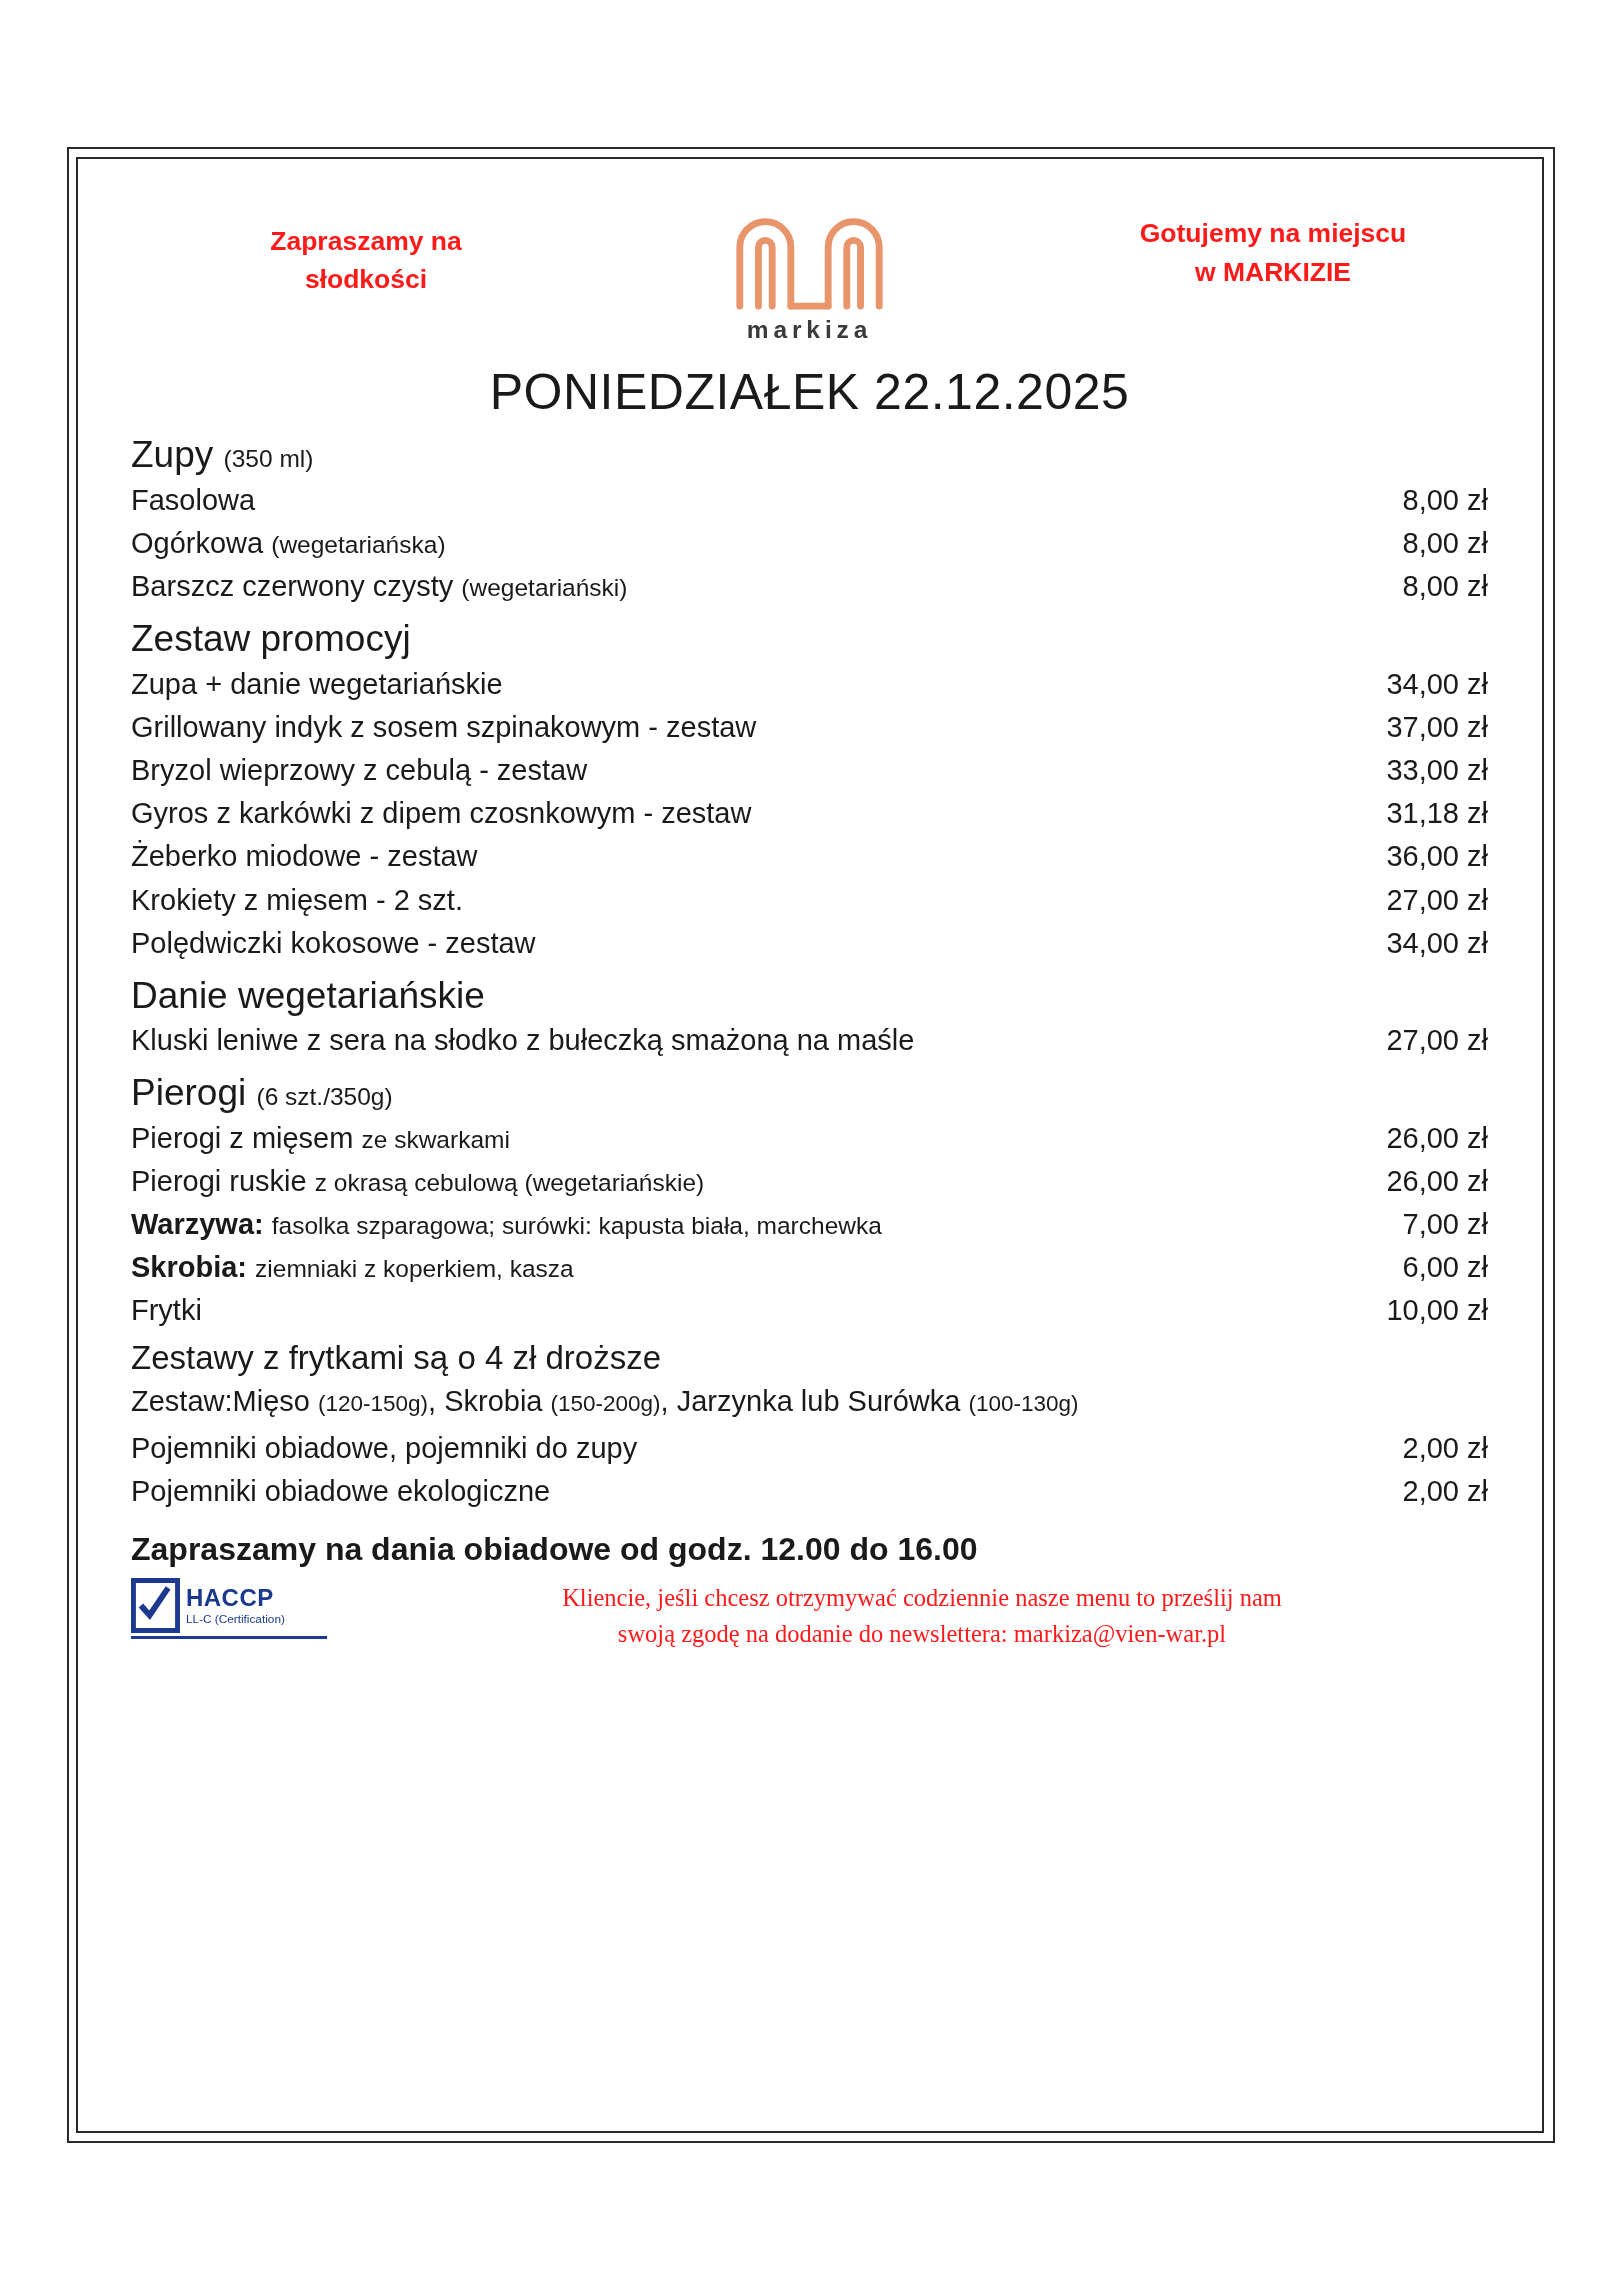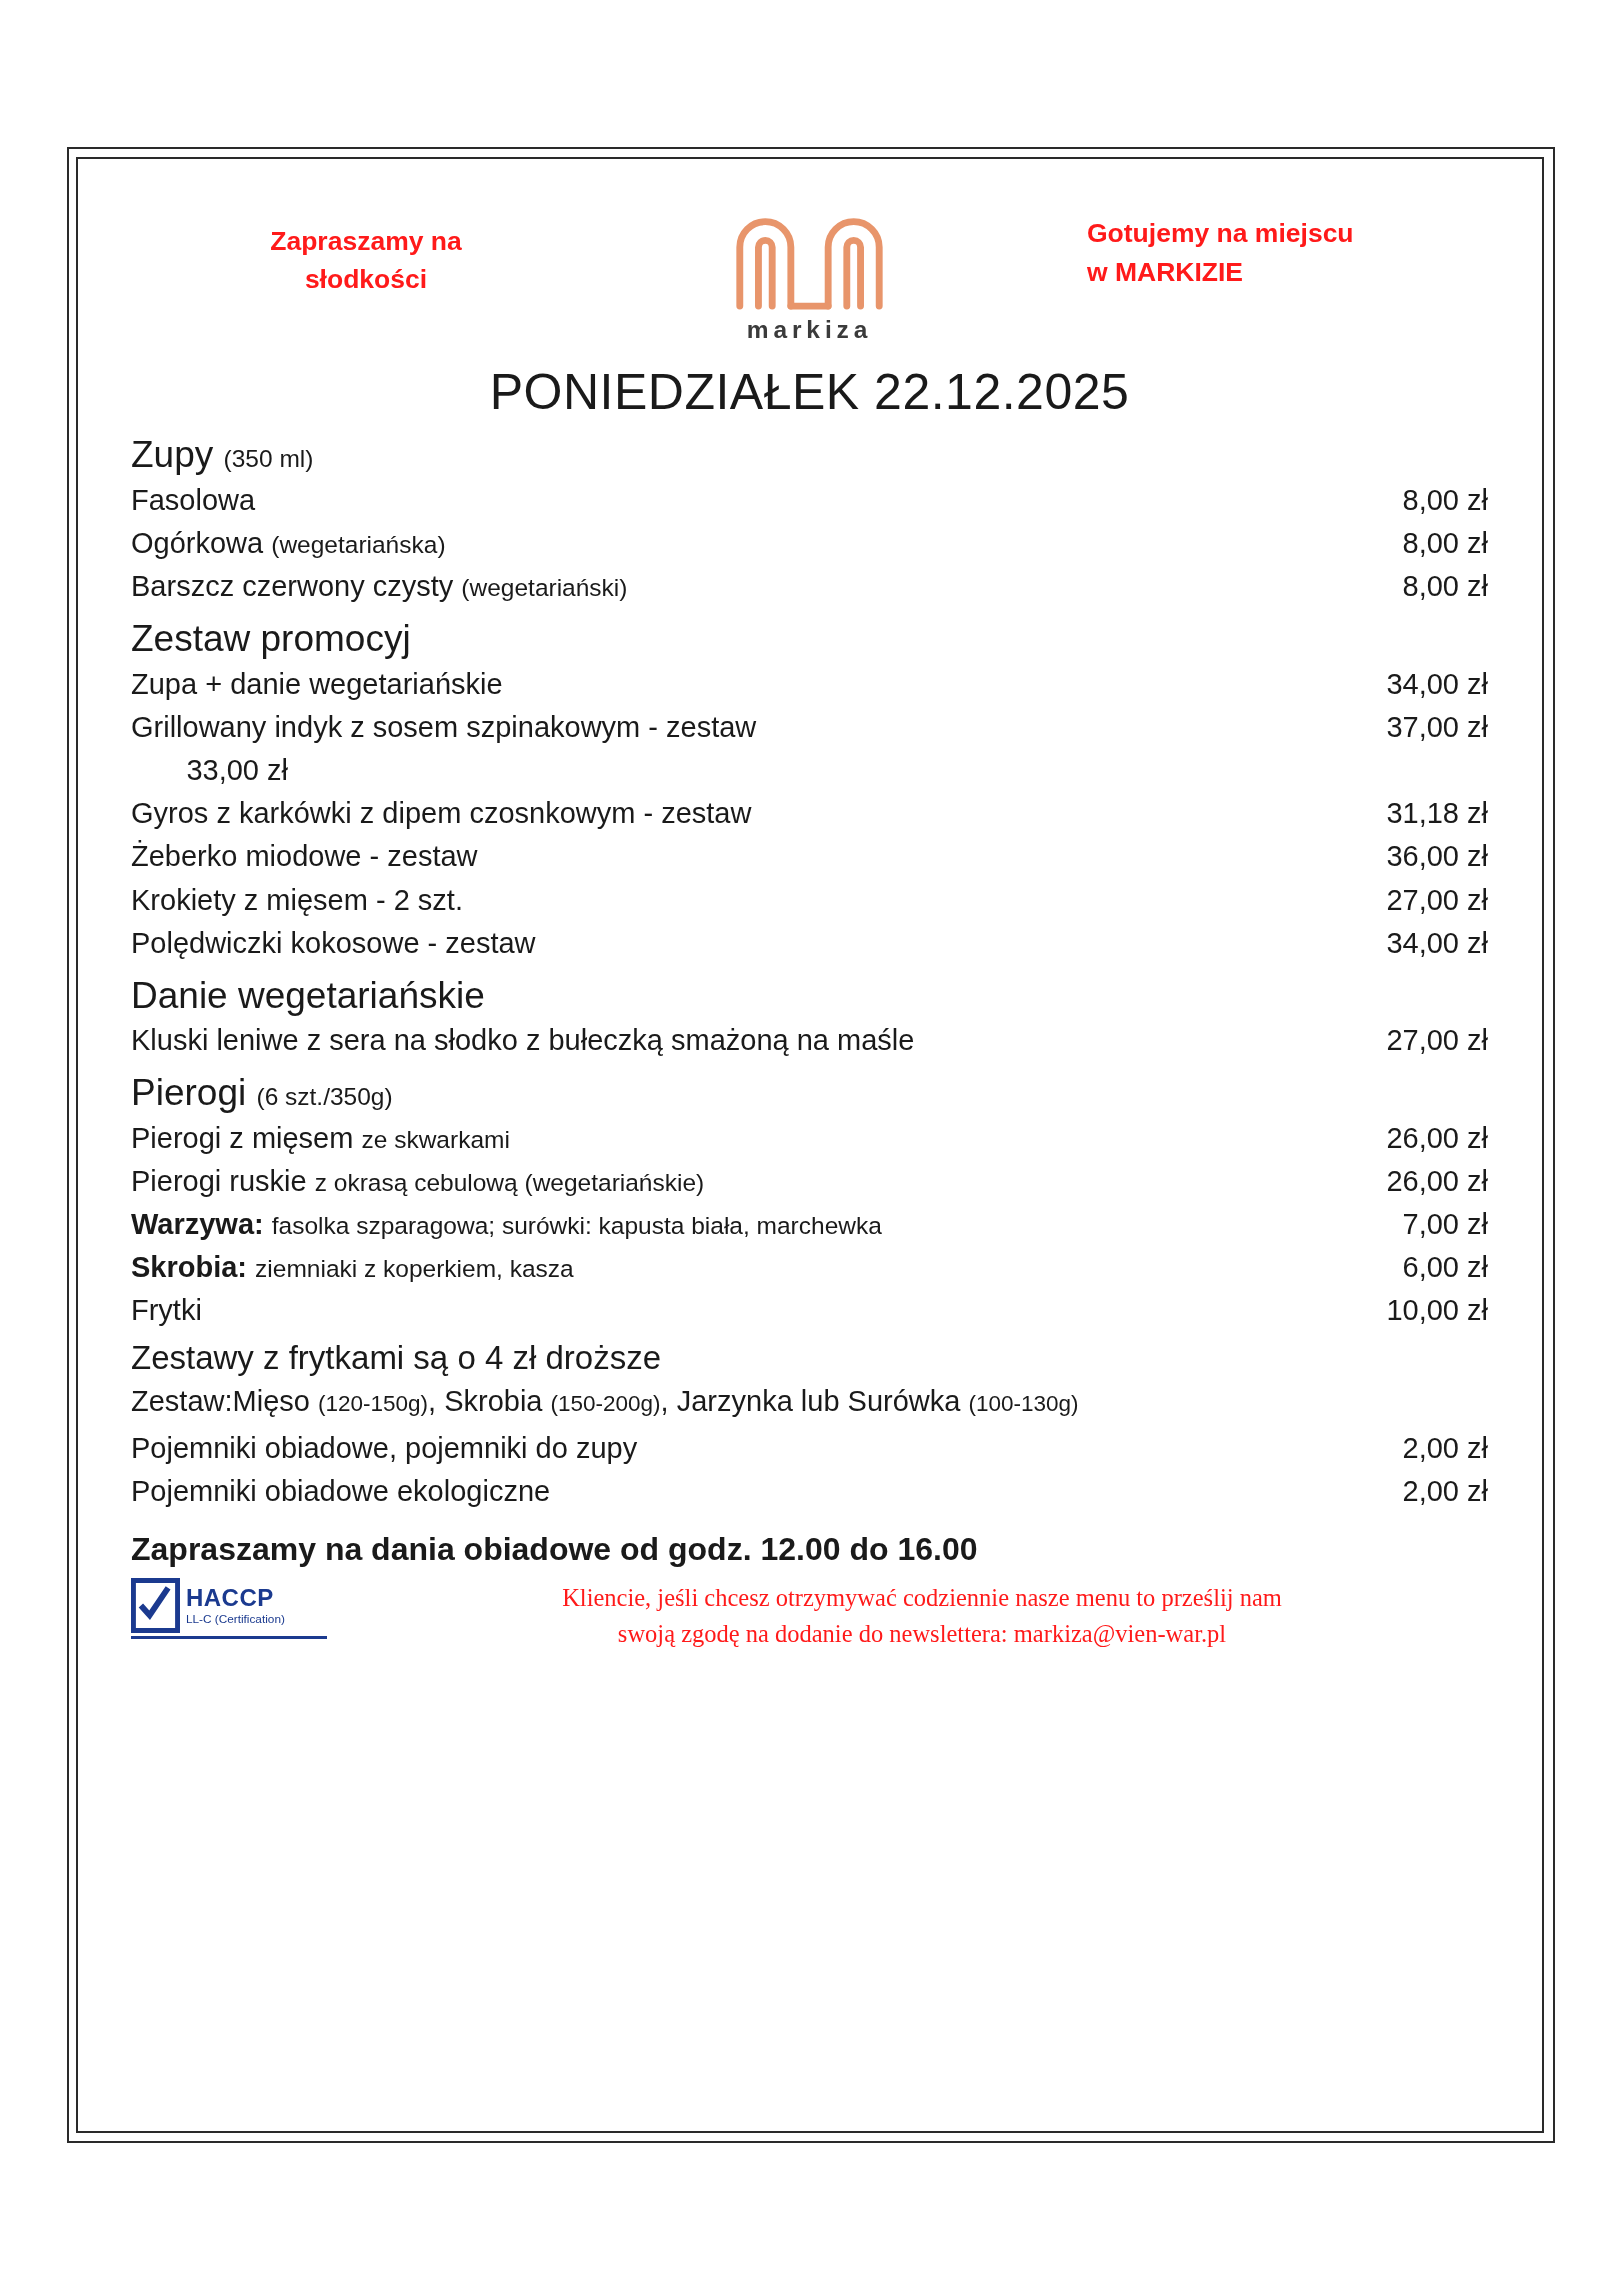--- a/index.html
+++ b/index.html
@@ -68,20 +68,21 @@
     color: #ff1a1a;
     font-weight: bold;
     font-size: 26.5px;
     line-height: 1.45;
   }
   .header-right {
     position: absolute;
     right: 29px;
     top: 21.6px;
     width: 372px;
+    text-align: center;
     color: #ff1a1a;
     font-weight: bold;
     font-size: 26.5px;
     line-height: 1.45;
   }
   .logo {
     position: absolute;
     left: 50%;
     top: 11.8px;
     transform: translateX(-50%);
@@ -273,20 +274,21 @@
     <div class="row">
       <span class="name">Zupa + danie wegetariańskie</span>
       <span class="price">34,00 zł</span>
     </div>
 
     <div class="row">
       <span class="name">Grillowany indyk z sosem szpinakowym - zestaw</span>
       <span class="price">37,00 zł</span>
     </div>
     <div class="row">
+      <span class="name">Bryzol wieprzowy z cebulą - zestaw</span>
       <span class="price">33,00 zł</span>
     </div>
     <div class="row">
       <span class="name">Gyros z karkówki z dipem czosnkowym - zestaw</span>
       <span class="price">31,18 zł</span>
     </div>
     <div class="row">
       <span class="name">Żeberko miodowe - zestaw</span>
       <span class="price">36,00 zł</span>
     </div>

